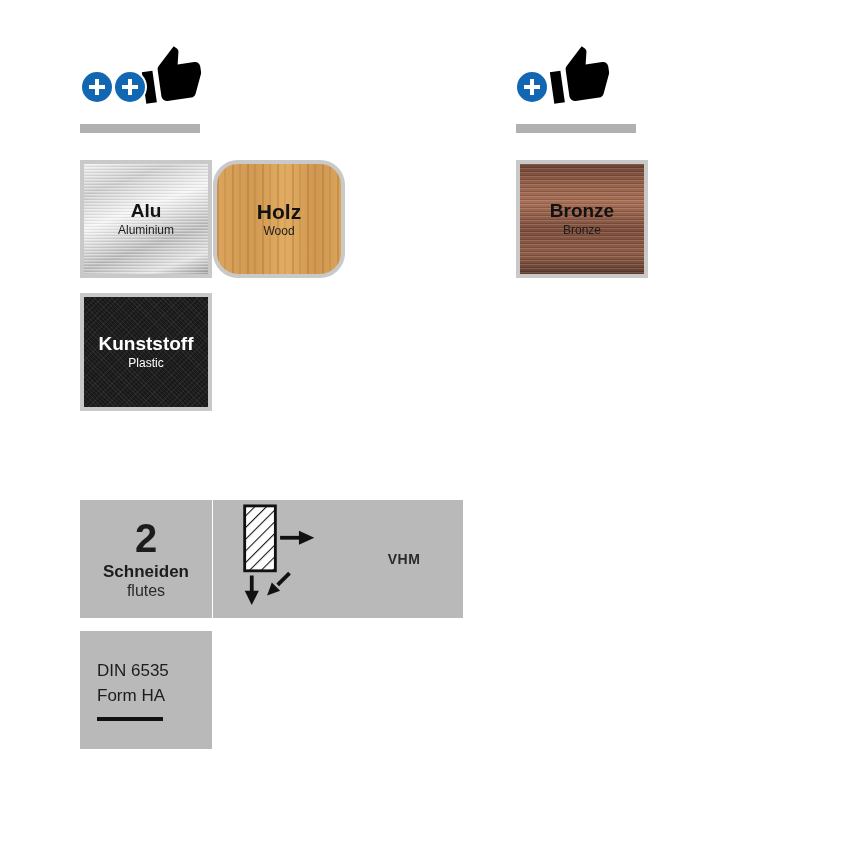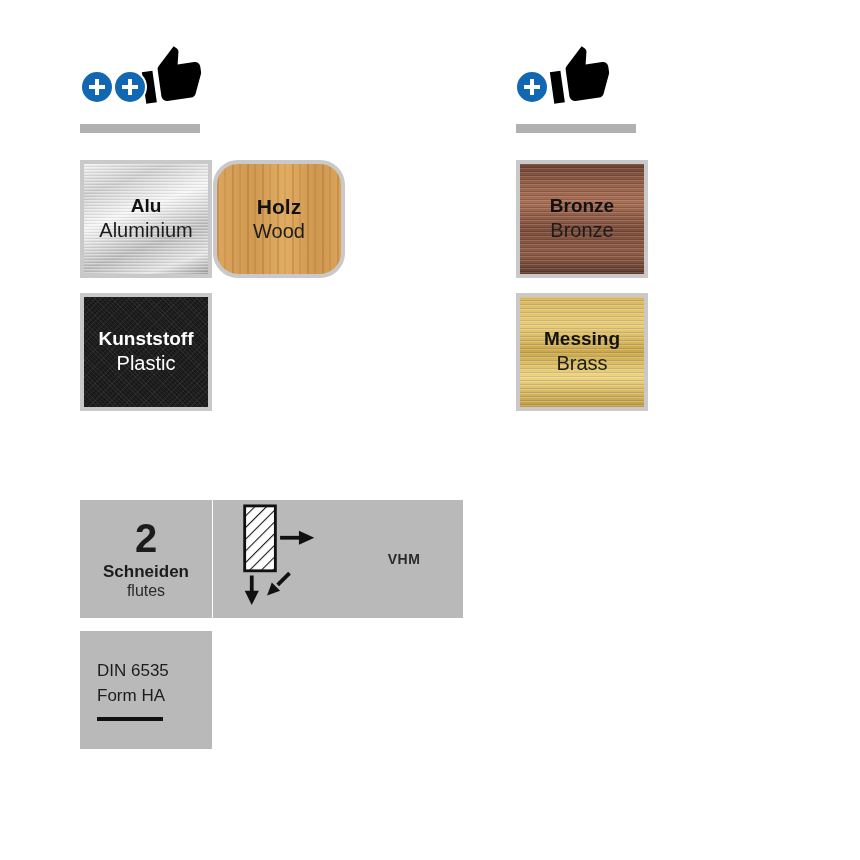--- a/index.html
+++ b/index.html
@@ -16,21 +16,21 @@
   .thumb{position:absolute;width:64px;height:64px;z-index:1;transform:rotate(-8deg);}
   .thumb svg{width:100%;height:100%;fill:#000;}
 
   .bar{position:absolute;width:120px;height:9px;background:#b1b1b1;}
 
   
   .tile{position:absolute;width:132px;height:118px;box-sizing:border-box;}
   .mat{border:4px solid #c9c9c9;display:flex;flex-direction:column;align-items:center;
        justify-content:center;text-align:center;}
   .mat .t{font-weight:bold;font-size:19px;color:#121212;line-height:1.2;}
-  .mat .s{font-size:20px;color:#1c1c1c;line-height:1.25;}
+  .mat .s{font-size:12px;color:#1c1c1c;line-height:1.25;}
   .mat.dark .t,.mat.dark .s{color:#ffffff;}
 
   .tex-aluminum{background:
       repeating-linear-gradient(180deg, rgba(255,255,255,.35) 0 1px, rgba(0,0,0,0) 1px 2px, rgba(0,0,0,.07) 2px 3px),
       linear-gradient(160deg,#efefef 0%,#cfcfcf 20%,#f6f6f6 42%,#bdbdbd 68%,#e4e4e4 86%,#9f9f9f 100%);}
   .tex-wood{background:
       repeating-linear-gradient(90deg, rgba(120,70,20,.20) 0 2px, rgba(0,0,0,0) 2px 7px, rgba(150,95,35,.16) 7px 9px, rgba(0,0,0,0) 9px 15px),
       linear-gradient(90deg,#dca45c,#d09a52 30%,#e2ad63 55%,#cf9750 80%,#dba45b);}
   .tex-plastic{background:
       repeating-linear-gradient(45deg, rgba(255,255,255,.06) 0 1px, rgba(0,0,0,0) 1px 3px),
@@ -87,24 +87,20 @@
   </div>
   <div class="tile mat dark tex-plastic" style="left:80px;top:293px;">
     <div class="t">Kunststoff</div>
     <div class="s">Plastic</div>
   </div>
 
   <div class="tile mat tex-bronze" style="left:516px;top:160px;">
     <div class="t">Bronze</div>
     <div class="s">Bronze</div>
   </div>
-  <div class="tile mat tex-brass" style="left:516px;top:293px;">
-    <div class="t">Messing</div>
-    <div class="s">Brass</div>
-  </div>
 
   <div class="tile spec center" style="left:80px;top:500px;">
     <div class="flutes-num">2</div>
     <div class="flutes-label">Schneiden</div>
     <div class="flutes-sub">flutes</div>
   </div>
 
   <div class="tile spec" style="left:213px;top:500px;">
     <span class="icon-abs">
       <svg viewBox="0 0 100 100" width="120" height="118">

